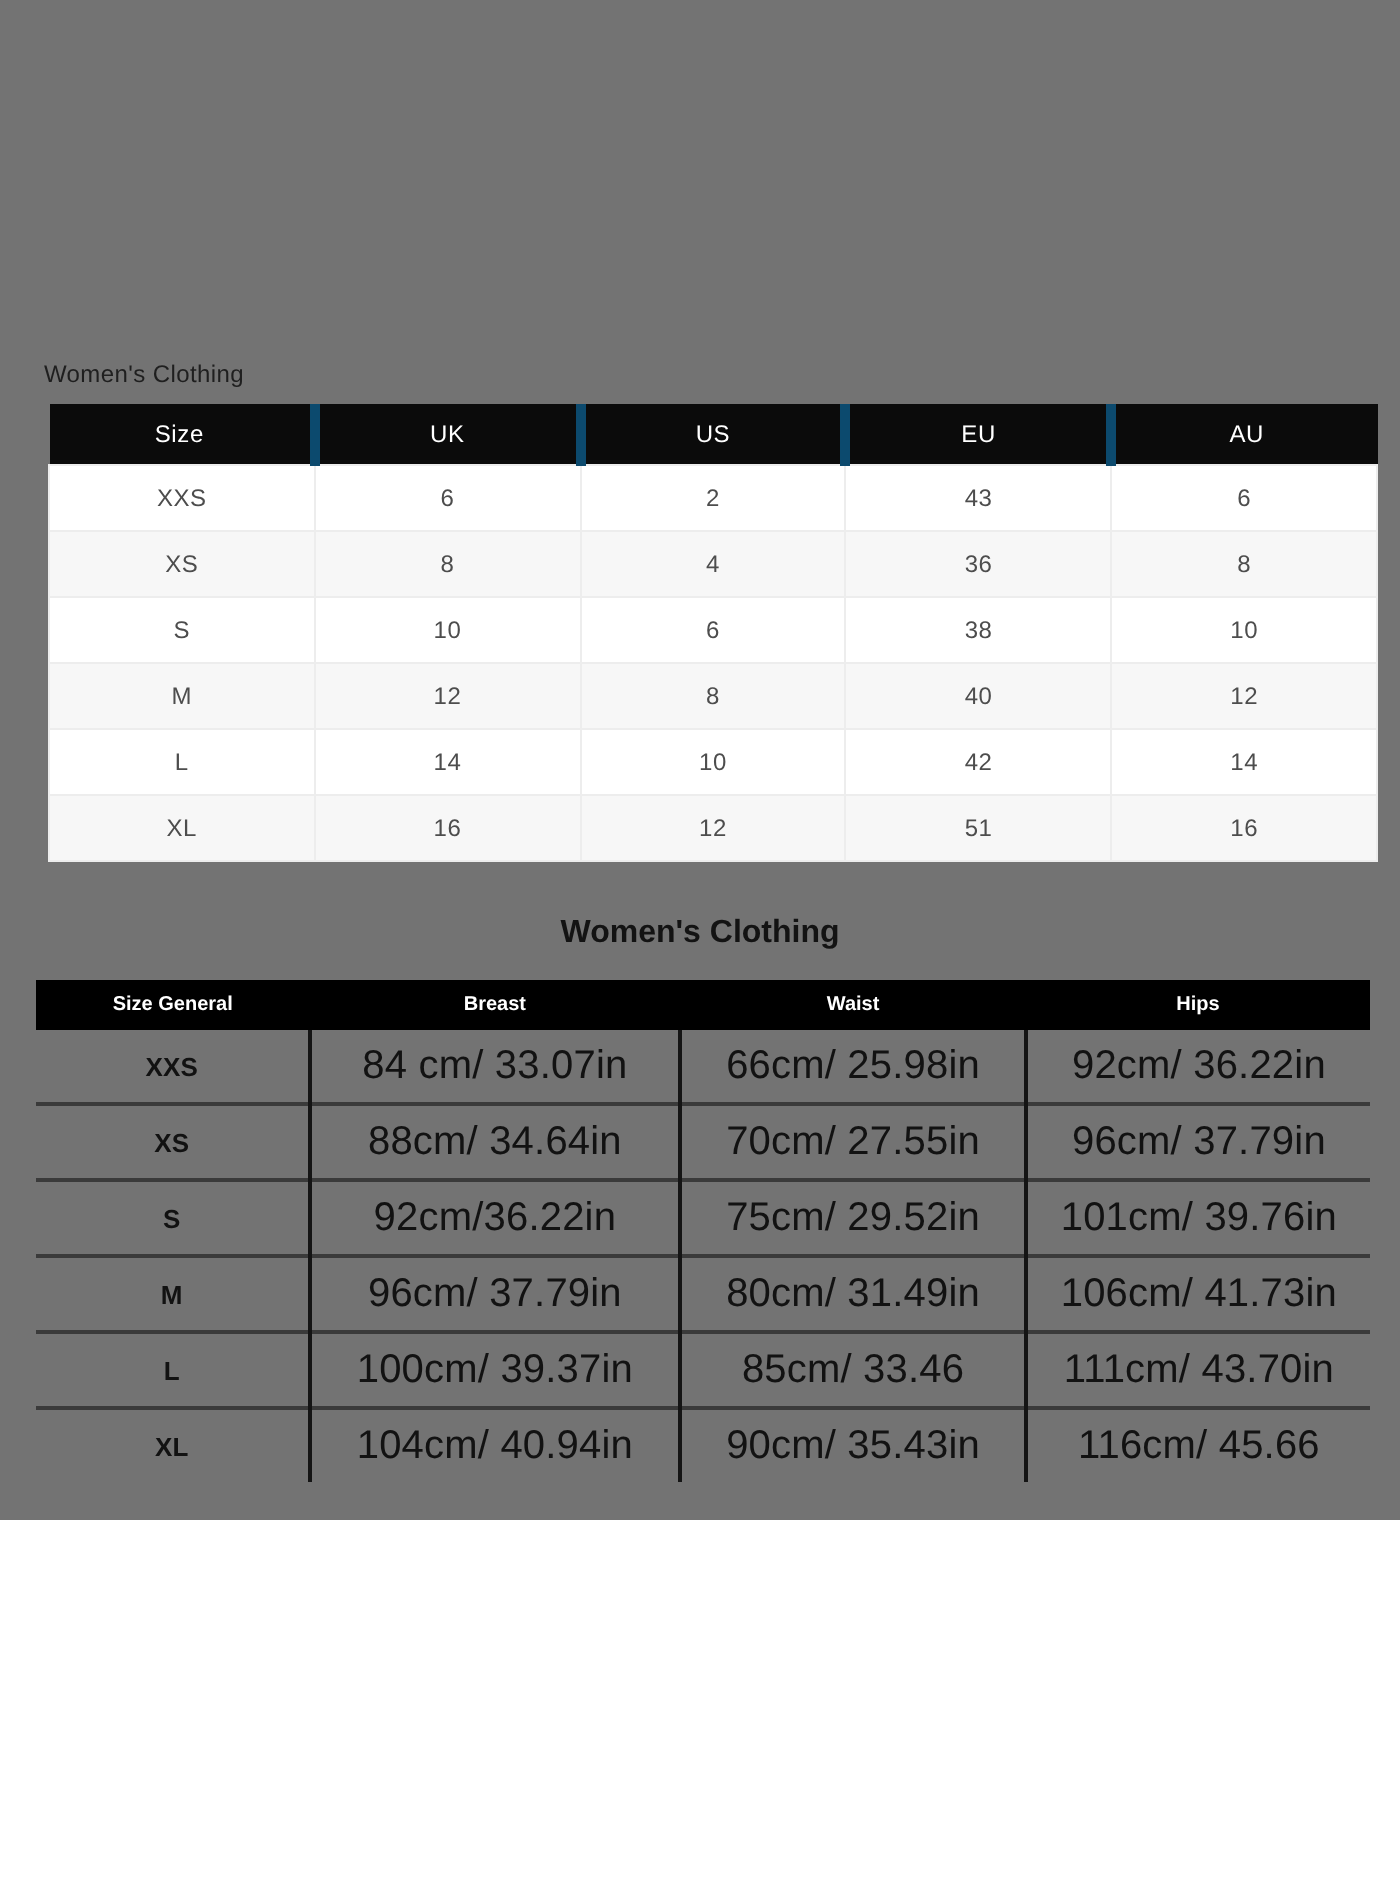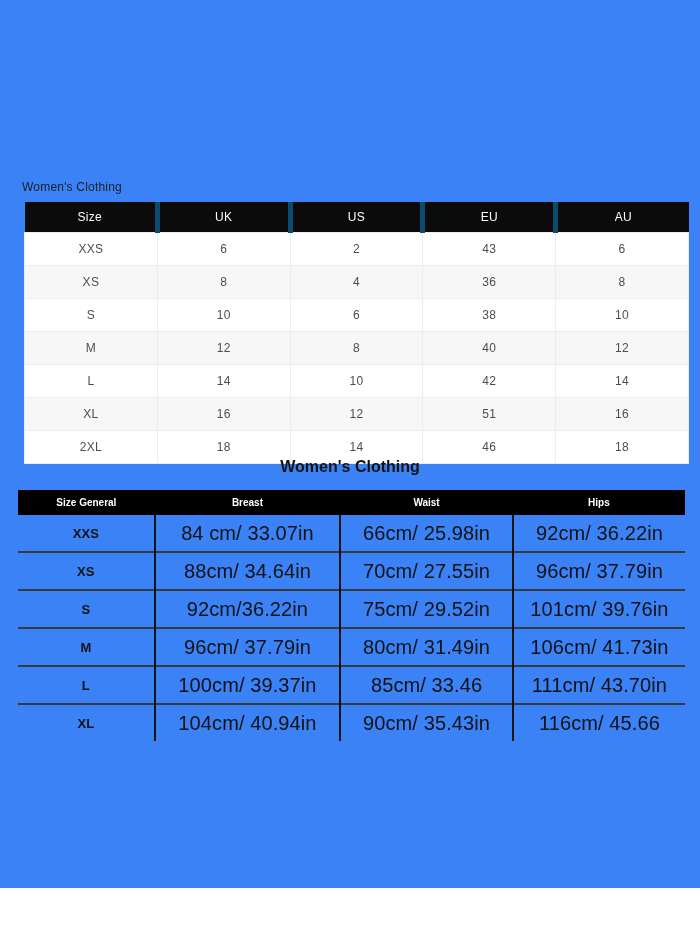--- a/index.html
+++ b/index.html
@@ -4,22 +4,22 @@
 <style>
   html, body {
     margin: 0;
     padding: 0;
     background: #ffffff;
     font-family: "Liberation Sans", sans-serif;
   }
   .page {
     position: relative;
     width: 700px;
-    height: 888px;
-    background: #3b82f6;
+    height: 760px;
+    background: #737373;
     overflow: hidden;
   }
 
   
   .t1-title {
     position: absolute;
     left: 22px;
     top: 180px;
     font-size: 12px;
     font-weight: 400;
@@ -156,27 +156,20 @@
           <td>10</td>
           <td>42</td>
           <td>14</td>
         </tr>
         <tr>
           <td>XL</td>
           <td>16</td>
           <td>12</td>
           <td>51</td>
           <td>16</td>
-        </tr>
-        <tr>
-          <td>2XL</td>
-          <td>18</td>
-          <td>14</td>
-          <td>46</td>
-          <td>18</td>
         </tr>
       </tbody>
   </table>
 
   <div class="t2-title">Women's Clothing</div>
 
   <table class="t2">
     <colgroup>
       <col style="width:20.5%">
       <col style="width:27.8%">

